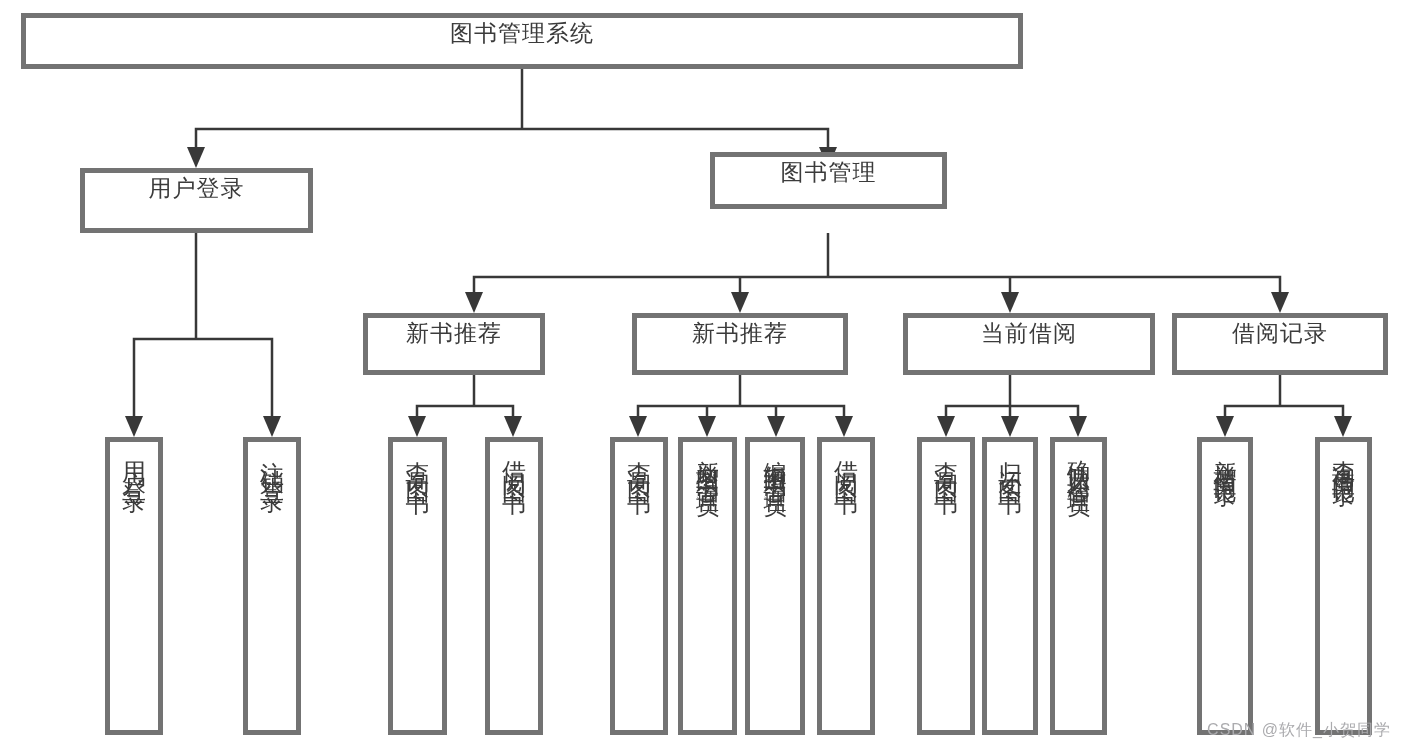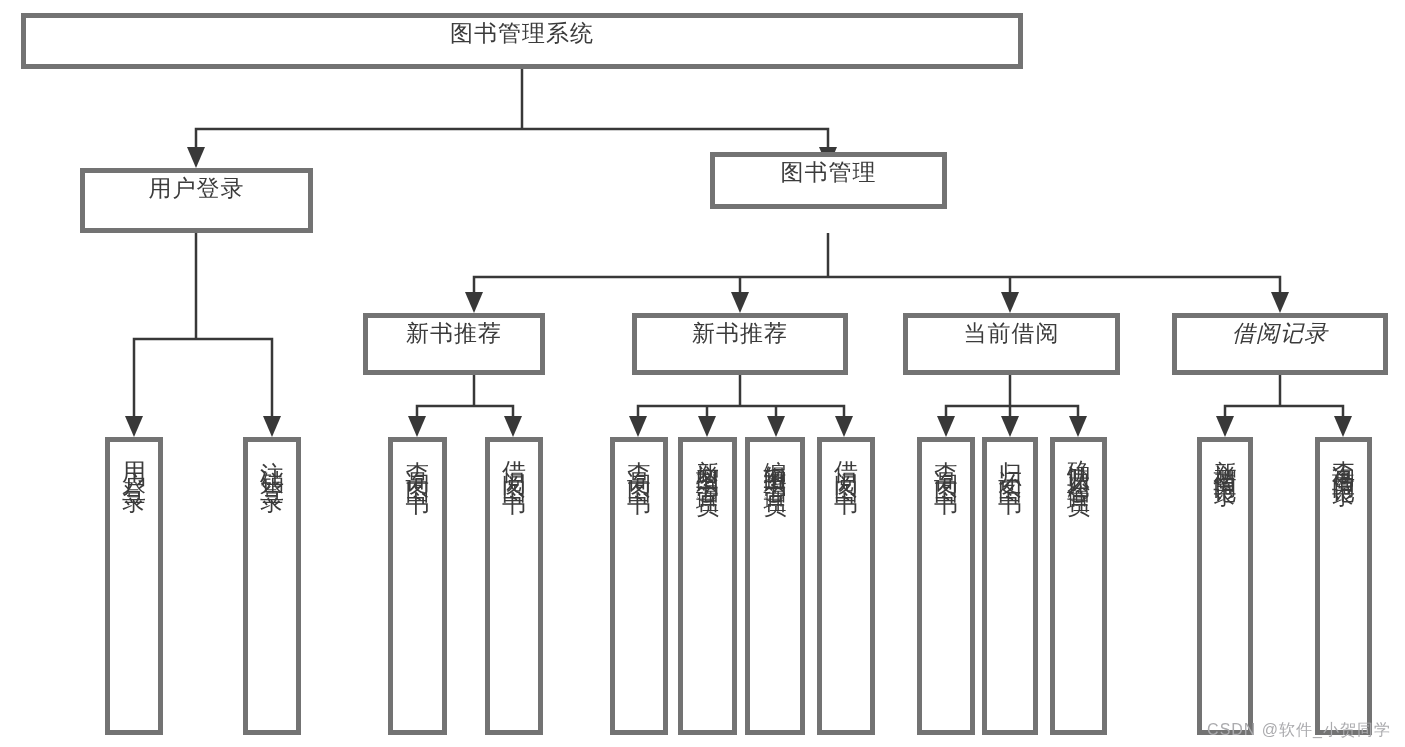--- a/index.html
+++ b/index.html
@@ -49,22 +49,22 @@
     letter-spacing:1px;
     z-index:3;
     white-space:nowrap;
   }
   
   .n-root{left:21px;top:13px;width:1002px;height:56px;}
   .n-user-login{left:80px;top:168px;width:233px;height:65px;}
   .n-book-mgmt{left:710px;top:152px;width:237px;height:57px;}
   .n-new-book{left:363px;top:313px;width:182px;height:62px;}
   .n-book-borrow{left:632px;top:313px;width:216px;height:62px;}
-  .n-current-borrow{left:903px;top:313px;width:217px;height:62px;}
-  .n-borrow-record{left:1172px;top:313px;width:216px;height:62px;font-style:italic;}
+  .n-current-borrow{left:903px;top:313px;width:252px;height:62px;}
+  .n-borrow-record{left:1172px;top:313px;width:216px;height:62px;}
   .leaf{top:437px;height:298px;}
   .n-a1{left:105px;width:58px;}
   .n-a2{left:243px;width:58px;}
   .n-b1{left:388px;width:59px;}
   .n-b2{left:485px;width:58px;}
   .n-c1{left:610px;width:58px;}
   .n-c2{left:678px;width:59px;}
   .n-c3{left:745px;width:60px;}
   .n-c4{left:817px;width:58px;}
   .n-d1{left:917px;width:58px;}

